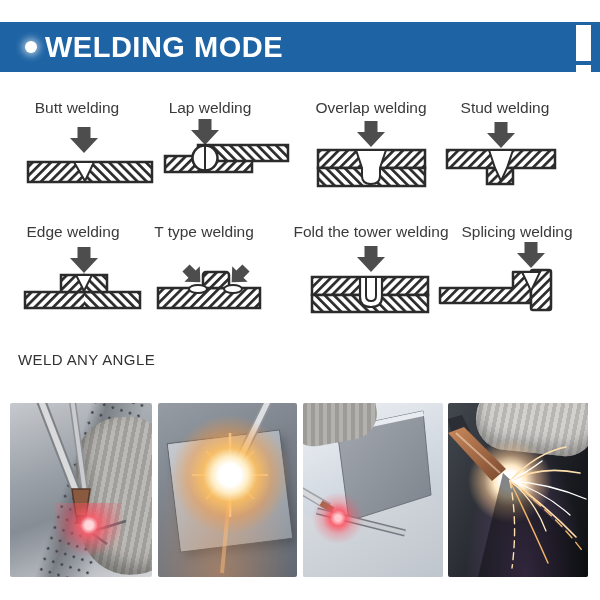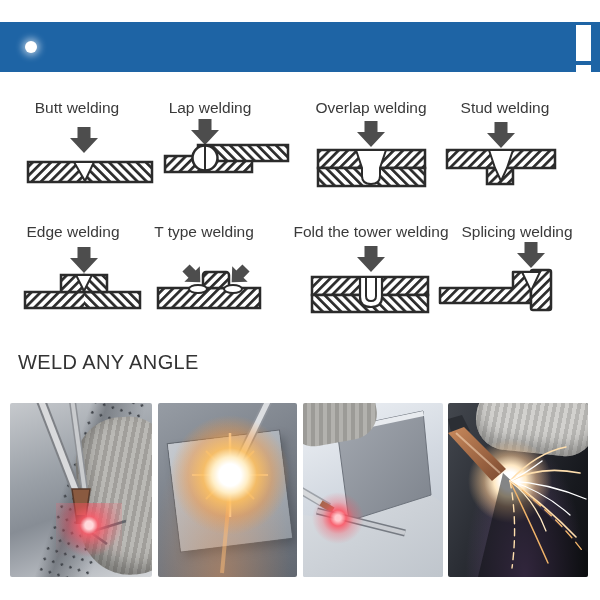--- a/index.html
+++ b/index.html
@@ -21,21 +21,21 @@
     position:absolute;left:45px;top:9px;color:#ffffff;font-size:29px;
     font-weight:bold;letter-spacing:.5px;white-space:nowrap;
   }
   .excl-bar{position:absolute;right:9px;top:3px;width:15px;height:36px;background:#ffffff;}
   .excl-dot{position:absolute;right:9px;top:43px;width:15px;height:7px;background:#ffffff;}
   
   .diagrams{position:absolute;left:0;top:95px;width:600px;height:235px;}
   .mode-label{font-size:15.5px;fill:#3a3a3a;}
   
   .subtitle{
-    position:absolute;left:18px;top:351px;font-size:20px;color:#333333;
+    position:absolute;left:18px;top:351px;font-size:15px;color:#333333;
     letter-spacing:.4px;
   }
   
   .photo{position:absolute;top:403px;height:174px;overflow:hidden;margin:0;border-radius:2px;}
   .photo>*{position:absolute;}
   .pfill{inset:0;width:100%;height:100%;}
   .p1{left:10px;width:142px;}
   .p2{left:158px;width:139px;}
   .p3{left:303px;width:140px;}
   .p4{left:448px;width:140px;}
@@ -74,20 +74,21 @@
     background:repeating-linear-gradient(95deg,#d2d1ce 0 4px,#b7b6b3 4px 8px);
     box-shadow:inset 0 -10px 14px rgba(90,90,88,.5);}
   .p4-core{left:19px;top:35px;width:86px;height:86px;
     background:radial-gradient(circle,#ffffff 0 9px,#ffe9c4 16px,rgba(255,205,150,.55) 26px,rgba(255,205,150,0) 42px);}
 </style>
 </head>
 <body>
 
 <div class="header-bar">
   <span class="header-dot"></span>
+  <span class="header-title">WELDING MODE</span>
   <span class="excl-bar"></span>
   <span class="excl-dot"></span>
 </div>
 
 <svg class="diagrams" viewBox="0 95 600 235">
   <defs>
     <pattern id="ha" width="6.5" height="6.5" patternUnits="userSpaceOnUse" patternTransform="rotate(45)">
       <rect width="6.5" height="6.5" fill="#ffffff"></rect>
       <rect width="2.7" height="6.5" fill="#2b2b2b"></rect>
     </pattern>

